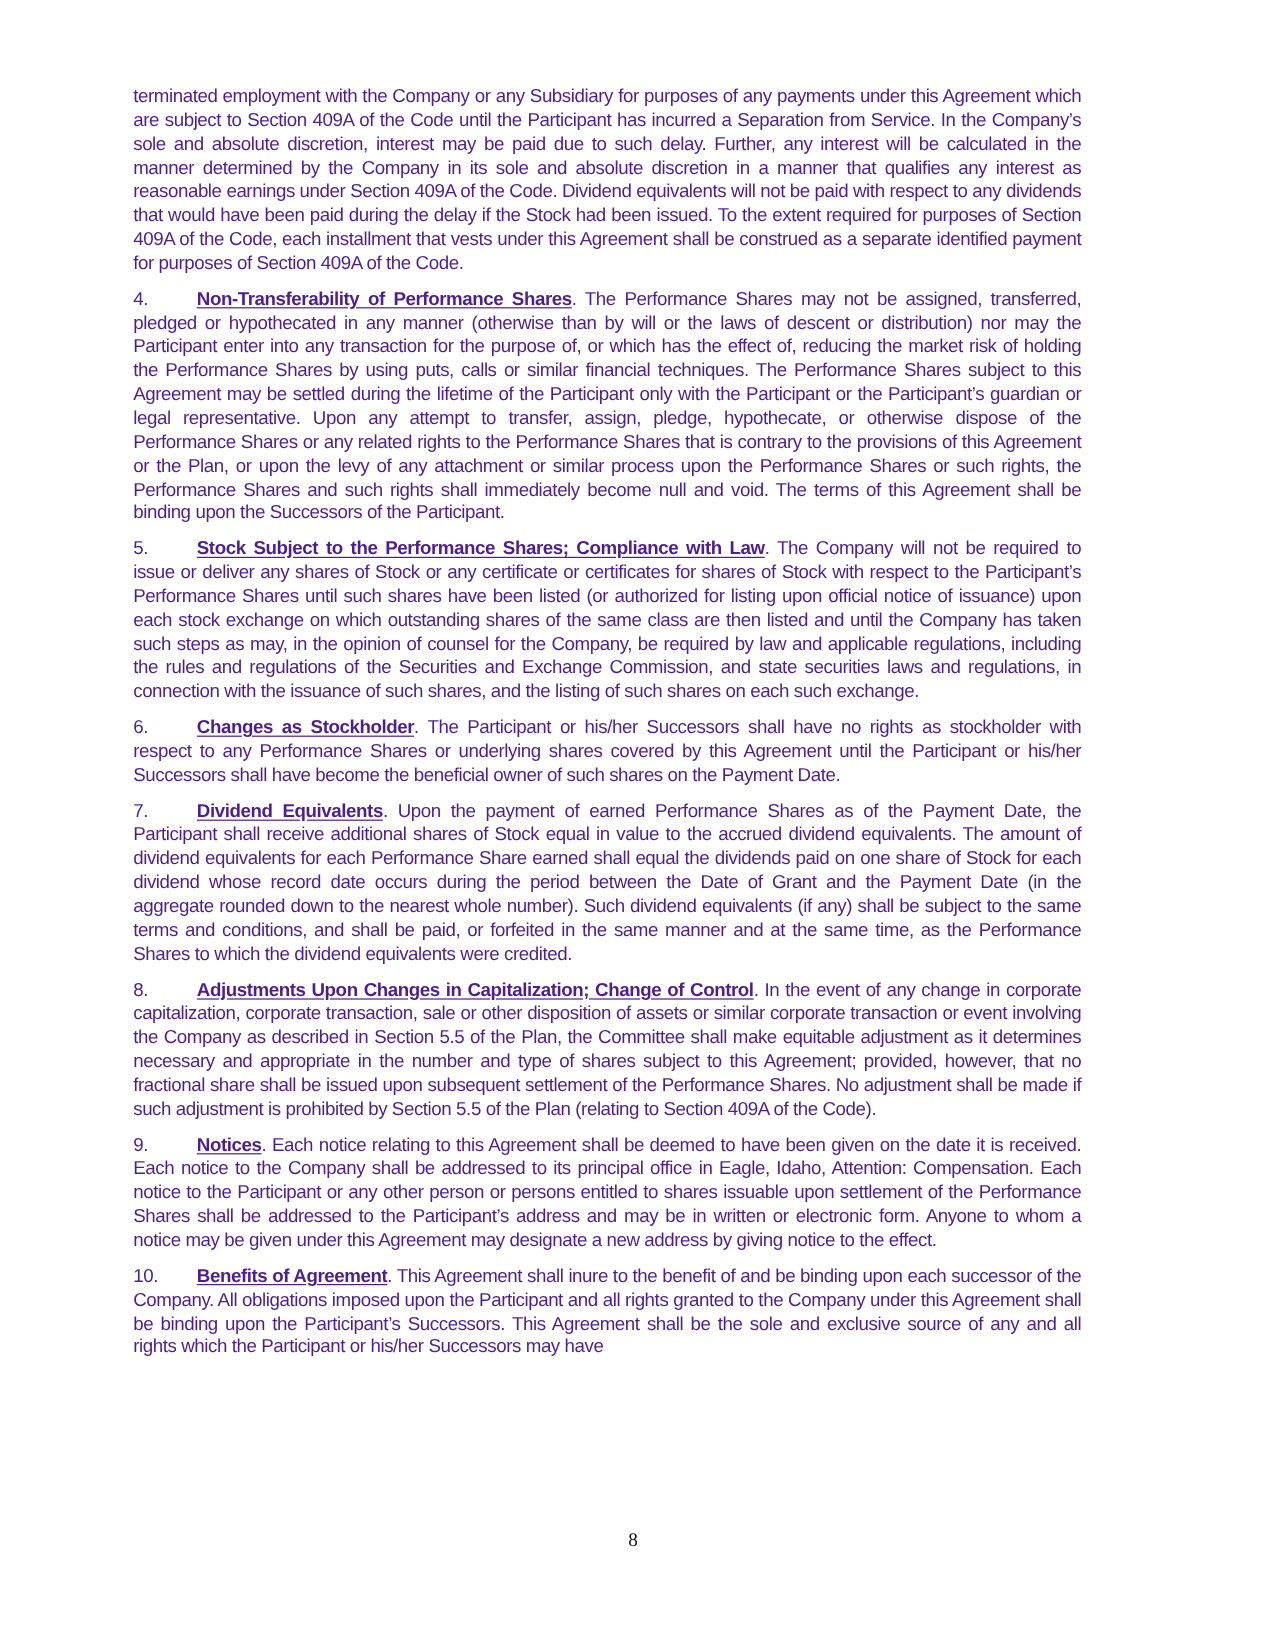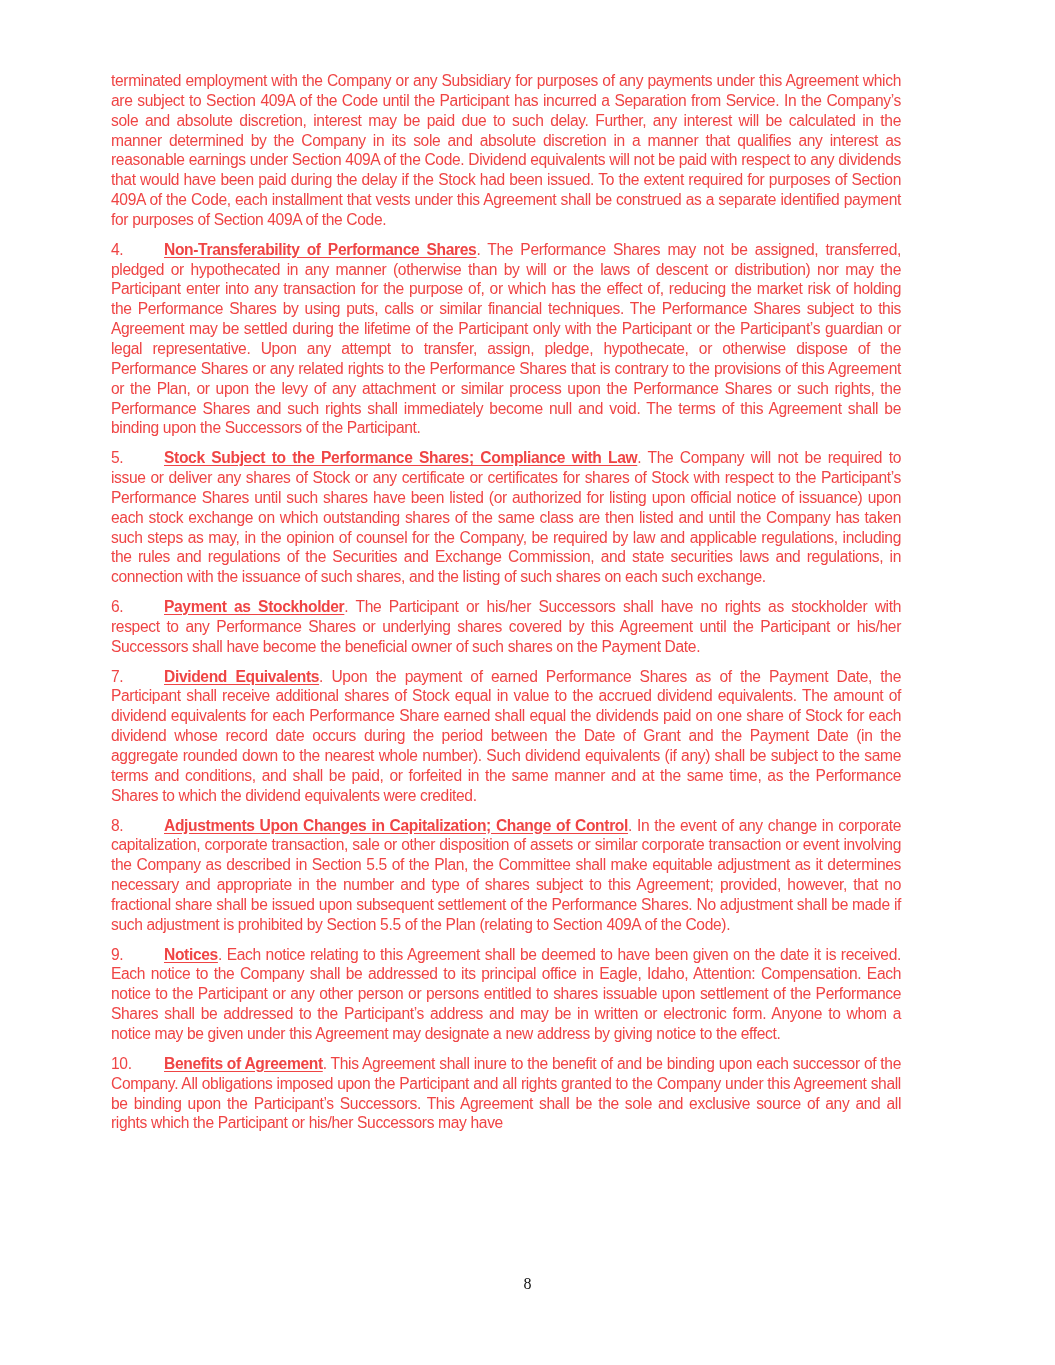--- a/index.html
+++ b/index.html
@@ -2,21 +2,21 @@
 <html><head>
 <meta charset="utf-8">
 <style>
   html, body { margin: 0; padding: 0; background: #ffffff; }
   body { width: 1055px; height: 1365px; position: relative; overflow: hidden; }
   .page {
     position: absolute;
     left: 111px;
     top: 71px;
     width: 790px;
-    color: #ef4444;
+    color: #4c1d95;
     font-family: "Liberation Sans", sans-serif;
     font-size: 15.6px;
     line-height: 19.85px;
     text-align: justify;
     letter-spacing: -0.35px;
     word-spacing: 0px;
   }
   .page p { margin: 0 0 10px 0; }
   .num { display: inline-block; width: 53px; }
   .heading { font-weight: bold; text-decoration: underline; text-underline-offset: 2px; margin-top: 24px; }
@@ -34,21 +34,21 @@
 </head>
 <body>
 
 <div class="page">
   <p>terminated employment with the Company or any Subsidiary for purposes of any payments under this Agreement which are subject to Section 409A of the Code until the Participant has incurred a Separation from Service.  In the Company’s sole and absolute discretion, interest may be paid due to such delay. Further, any interest will be calculated in the manner determined by the Company in its sole and absolute discretion in a manner that qualifies any interest as reasonable earnings under Section 409A of the Code.  Dividend equivalents will not be paid with respect to any dividends that would have been paid during the delay if the Stock had been issued.  To the extent required for purposes of Section 409A of the Code, each installment that vests under this Agreement shall be construed as a separate identified payment for purposes of Section 409A of the Code.</p>
 
   <p><span class="num">4.</span><span class="heading">Non-Transferability of Performance Shares</span><span>. The Performance Shares may not be assigned, transferred, pledged or hypothecated in any manner (otherwise than by will or the laws of descent or distribution) nor may the Participant enter into any transaction for the purpose of, or which has the effect of, reducing the market risk of holding the Performance Shares by using puts, calls or similar financial techniques. The Performance Shares subject to this Agreement may be settled during the lifetime of the Participant only with the Participant or the Participant’s guardian or legal representative. Upon any attempt to transfer, assign, pledge, hypothecate, or otherwise dispose of the Performance Shares or any related rights to the Performance Shares that is contrary to the provisions of this Agreement or the Plan, or upon the levy of any attachment or similar process upon the Performance Shares or such rights, the Performance Shares and such rights shall immediately become null and void. The terms of this Agreement shall be binding upon the Successors of the Participant.</span></p>
 
   <p><span class="num">5.</span><span class="heading">Stock Subject to the Performance Shares; Compliance with Law</span><span>.  The Company will not be required to issue or deliver any shares of Stock or any certificate or certificates for shares of Stock with respect to the Participant’s Performance Shares until such shares have been listed (or authorized for listing upon official notice of issuance) upon each stock exchange on which outstanding shares of the same class are then listed and until the Company has taken such steps as may, in the opinion of counsel for the Company, be required by law and applicable regulations, including the rules and regulations of the Securities and Exchange Commission, and state securities laws and regulations, in connection with the issuance of such shares, and the listing of such shares on each such exchange.</span></p>
 
-  <p><span class="num">6.</span><span class="heading">Payment as Stockholder</span><span>.  The Participant or his/her Successors shall have no rights as stockholder with respect to any Performance Shares or underlying shares covered by this Agreement until the Participant or his/her Successors shall have become the beneficial owner of such shares on the Payment Date.</span></p>
+  <p><span class="num">6.</span><span class="heading">Changes as Stockholder</span><span>.  The Participant or his/her Successors shall have no rights as stockholder with respect to any Performance Shares or underlying shares covered by this Agreement until the Participant or his/her Successors shall have become the beneficial owner of such shares on the Payment Date.</span></p>
 
   <p><span class="num">7.</span><span class="heading">Dividend Equivalents</span><span>.  Upon the payment of earned Performance Shares as of the Payment Date, the Participant shall receive additional shares of Stock equal in value to the accrued dividend equivalents. The amount of dividend equivalents for each Performance Share earned shall equal the dividends paid on one share of Stock for each dividend whose record date occurs during the period between the Date of Grant and the Payment Date (in the aggregate rounded down to the nearest whole number).  Such dividend equivalents (if any) shall be subject to the same terms and conditions, and shall be paid, or forfeited in the same manner and at the same time, as the Performance Shares to which the dividend equivalents were credited.</span></p>
 
   <p><span class="num">8.</span><span class="heading">Adjustments Upon Changes in Capitalization; Change of Control</span><span>.  In the event of any change in corporate capitalization, corporate transaction, sale or other disposition of assets or similar corporate transaction or event involving the Company as described in Section 5.5 of the Plan, the Committee shall make equitable adjustment as it determines necessary and appropriate in the number and type of shares subject to this Agreement; </span><span class="u">provided</span><span>, </span><span class="u">however</span><span>, that no fractional share shall be issued upon subsequent settlement of the Performance Shares.  No adjustment shall be made if such adjustment is prohibited by Section 5.5 of the Plan (relating to Section 409A of the Code).</span></p>
 
   <p><span class="num">9.</span><span class="heading">Notices</span><span>.  Each notice relating to this Agreement shall be deemed to have been given on the date it is received. Each notice to the Company shall be addressed to its principal office in Eagle, Idaho, Attention: Compensation. Each notice to the Participant or any other person or persons entitled to shares issuable upon settlement of the Performance Shares shall be addressed to the Participant’s address and may be in written or electronic form. Anyone to whom a notice may be given under this Agreement may designate a new address by giving notice to the effect.</span></p>
 
   <p><span class="num">10.</span><span class="heading">Benefits of Agreement</span><span>. This Agreement shall inure to the benefit of and be binding upon each successor of the Company. All obligations imposed upon the Participant and all rights granted to the Company under this Agreement shall be binding upon the Participant’s Successors. This Agreement shall be the sole and exclusive source of any and all rights which the Participant or his/her Successors may have</span></p>
 </div>
 

